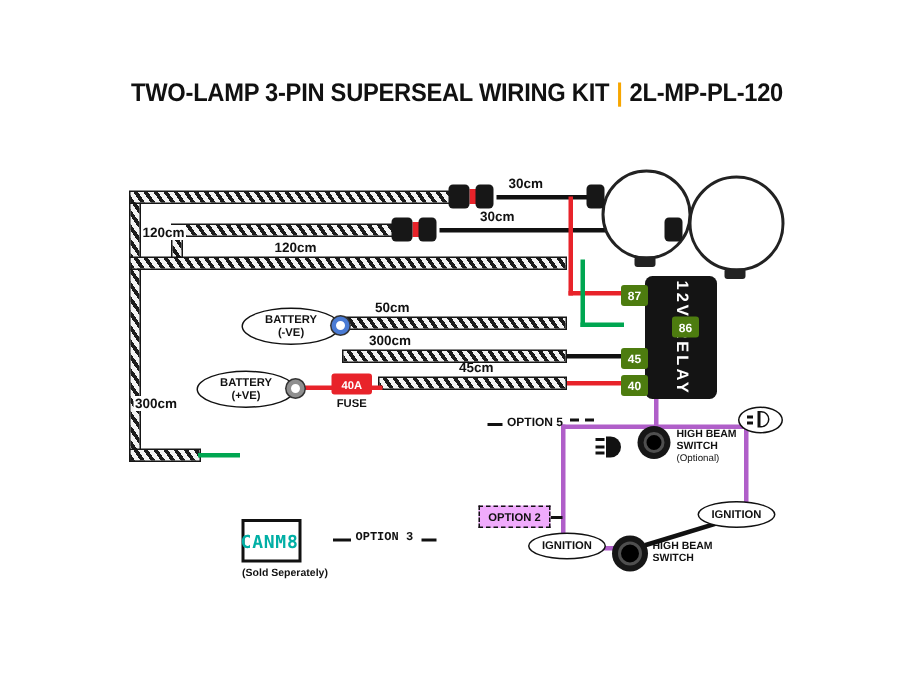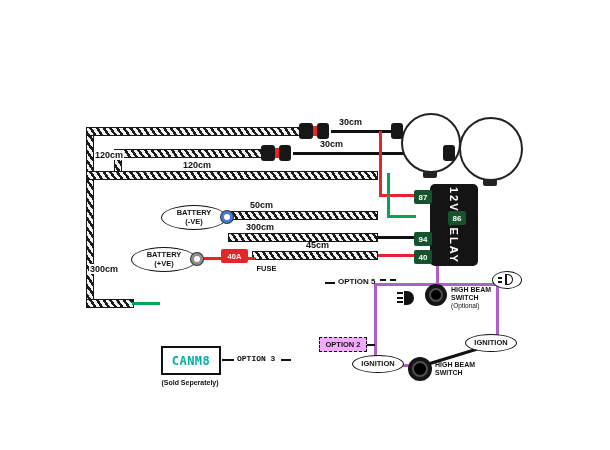--- a/index.html
+++ b/index.html
@@ -21,63 +21,68 @@
 
   .conn { position:absolute; background:#171717; border-radius:3px; z-index:3; }
   .seal { position:absolute; background:#E8232A; z-index:2; }
 
   .lamp { position:absolute; border:2px solid #222; border-radius:50%; background:#fff; }
   .tab  { position:absolute; background:#222; border-radius:2px; }
 
   .relay { position:absolute; left:430px; top:184px; width:48px; height:82px; background:#141414; border-radius:5px;
            display:flex; align-items:center; justify-content:center; z-index:4; }
   .relay-label { writing-mode:vertical-rl; color:#fff; font-weight:bold; font-size:11px; letter-spacing:2px; white-space:nowrap; }
-  .pin { position:absolute; left:414px; width:18px; height:14px; background:#14532d; border-radius:2px; color:#fff;
+  .pin { position:absolute; left:414px; width:18px; height:14px; background:#4d7c0f; border-radius:2px; color:#fff;
          font-size:8px; font-weight:bold; display:flex; align-items:center; justify-content:center; z-index:5; }
 
   .oval { position:absolute; border:1.8px solid #111; border-radius:50%; background:#fff; z-index:5;
           display:flex; flex-direction:column; align-items:center; justify-content:center; text-align:center; }
   .oval span { font-weight:bold; font-size:7.5px; line-height:8.5px; white-space:nowrap; }
 
   .term { position:absolute; width:12px; height:12px; border-radius:50%; background:#fff; z-index:6; box-shadow:0 0 0 1px #333; }
   .term.neg { border:3px solid #4A7BD4; } .term.pos { border:3px solid #8f8f8f; }
 
   .fuse { position:absolute; left:221px; top:249px; width:27px; height:14px; background:#E8232A; border-radius:2px;
           color:#fff; font-size:7.5px; font-weight:bold; display:flex; align-items:center; justify-content:center; z-index:6; }
-  .fuse-cap { position:absolute; left:221px; top:264px; width:27px; text-align:center; font-size:7.5px; font-weight:bold;margin-left:32px; }
+  .fuse-cap { position:absolute; left:221px; top:264px; width:27px; text-align:center; font-size:7.5px; font-weight:bold; }
 
   .dash { position:absolute; height:0; border-top:2px dashed #111; }
   .opt-lbl { position:absolute; font-size:8px; font-weight:bold; white-space:nowrap; }
   .opt-box { position:absolute; border:1.5px dashed #111; display:flex; align-items:center; justify-content:center;
              font-size:7.5px; font-weight:bold; background:#f0abfc; z-index:5; }
 
   .knob { position:absolute; background:#161616; border-radius:50%; z-index:5; }
   .knob::after { content:""; position:absolute; inset:4px; border-radius:50%; background:#000; border:2px solid #4f4f4f; }
 
   .sw-text { position:absolute; font-size:7px; font-weight:bold; line-height:8px; white-space:nowrap; z-index:5; }
   .sw-text .opt { font-size:6.5px; font-weight:normal; }
 
   .hb { position:absolute; z-index:5; }
   .hb-line { position:absolute; left:0; width:6px; height:2px; background:#111; }
   .hb-d { position:absolute; right:0; top:0; width:10px; height:14px; background:#111; border-radius:0 7px 7px 0; }
 
   .lamp-oval { position:absolute; border:1.8px solid #111; border-radius:50%; background:#fff; z-index:5; }
   .lg-line { position:absolute; width:4px; height:1.5px; background:#111; }
   .lg-d { position:absolute; width:8px; height:11px; border:1.5px solid #111; border-left:2px solid #111; border-radius:0 6px 6px 0; }
 
-  .canm8 { position:absolute; left:161px; top:346px; width:60px; height:29px; border:2.5px solid #111; background:#fff;
-           display:flex; align-items:center; justify-content:center; z-index:5; }
+  .canm8 { position:absolute; left:161px; top:346px; width:40px; height:29px; border:2.5px solid #111; background:#fff;
+           display:flex; align-items:center; justify-content:flex-end; z-index:5; }
   .canm8 span { font-family:"DejaVu Sans Mono",monospace; font-weight:bold; font-size:12px; letter-spacing:.5px; color:#00AFA5; }
   .canm8-note { position:absolute; left:145px; top:379px; width:90px; text-align:center; font-size:7px; font-weight:bold; }
 </style>
 </head>
 <body>
 
 <div class="stage">
 
+  <div class="title">
+    <span class="inner">
+      <span>TWO-LAMP 3-PIN SUPERSEAL WIRING KIT</span><span class="sep">|</span><span>2L-MP-PL-120</span>
+    </span>
+  </div>
 
   <div class="cable" style="left:86px;top:130px;width:8px;height:178px;"></div>
   <div class="cable" style="left:86px;top:127px;width:222px;height:9px;"></div>
   <div class="cable" style="left:114px;top:149px;width:158px;height:9px;"></div>
   <div class="cable" style="left:114px;top:152px;width:8px;height:26px;"></div>
   <div class="cable" style="left:86px;top:171px;width:292px;height:9px;"></div>
   <div class="cable" style="left:228px;top:211px;width:150px;height:9px;"></div>
   <div class="cable" style="left:228px;top:233px;width:150px;height:9px;"></div>
   <div class="cable" style="left:252px;top:251px;width:126px;height:9px;"></div>
   <div class="cable" style="left:86px;top:299px;width:48px;height:9px;"></div>
@@ -105,21 +110,21 @@
   <div class="wire g" style="left:387px;top:173px;width:3px;height:45px;"></div>
   <div class="wire g" style="left:387px;top:215px;width:29px;height:3px;"></div>
   <div class="wire" style="left:378px;top:236px;width:38px;height:3px;"></div>
   <div class="wire r" style="left:378px;top:254px;width:38px;height:3px;"></div>
 
   <div class="relay">
     <span class="relay-label">12V RELAY</span>
   </div>
   <div class="pin" style="top:190px;">87</div>
   <div class="pin" style="top:211px;margin-left:34px;">86</div>
-  <div class="pin" style="top:232px;">94</div>
+  <div class="pin" style="top:232px;">45</div>
   <div class="pin" style="top:250px;">40</div>
 
   <div class="oval" style="left:161px;top:205px;width:66px;height:25px;">
     <span>BATTERY</span>
     <span>(-VE)</span>
   </div>
   <div class="term neg" style="left:221px;top:211px;"></div>
 
   <div class="oval" style="left:131px;top:247px;width:66px;height:25px;">
     <span>BATTERY</span>

